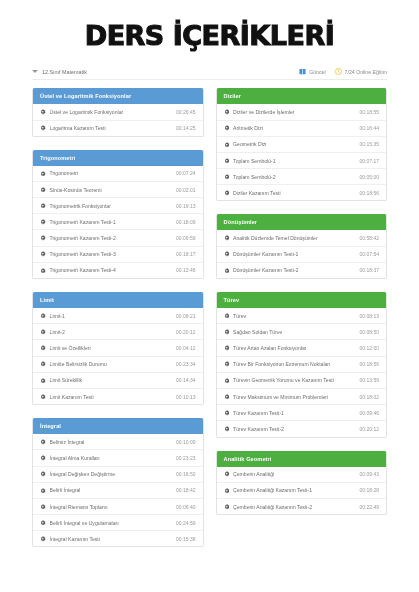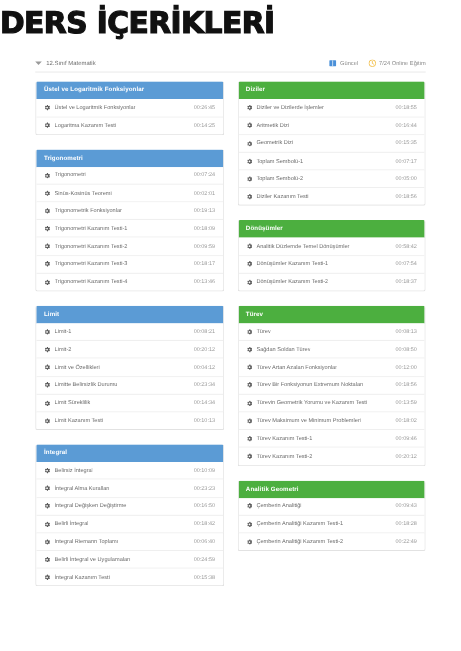--- a/index.html
+++ b/index.html
@@ -8,21 +8,22 @@
     width:419px; height:592px;
     background:#ffffff;
     font-family:"Liberation Sans", sans-serif;
     color:#333;
     overflow:hidden;
   }
   .page { width:419px; height:592px; position:relative; background:#fff; }
 
   
   .title-wrap {
-    padding-top:8px;
+    padding-top:22px;
+    text-align:center;
   }
   .page-title {
     font-family:"DejaVu Sans", sans-serif;
     font-weight:bold;
     font-size:27px;
     letter-spacing:-0.5px;
     color:#111;
     -webkit-text-stroke:1.1px #111;
     text-transform:uppercase;
     line-height:1.05;

